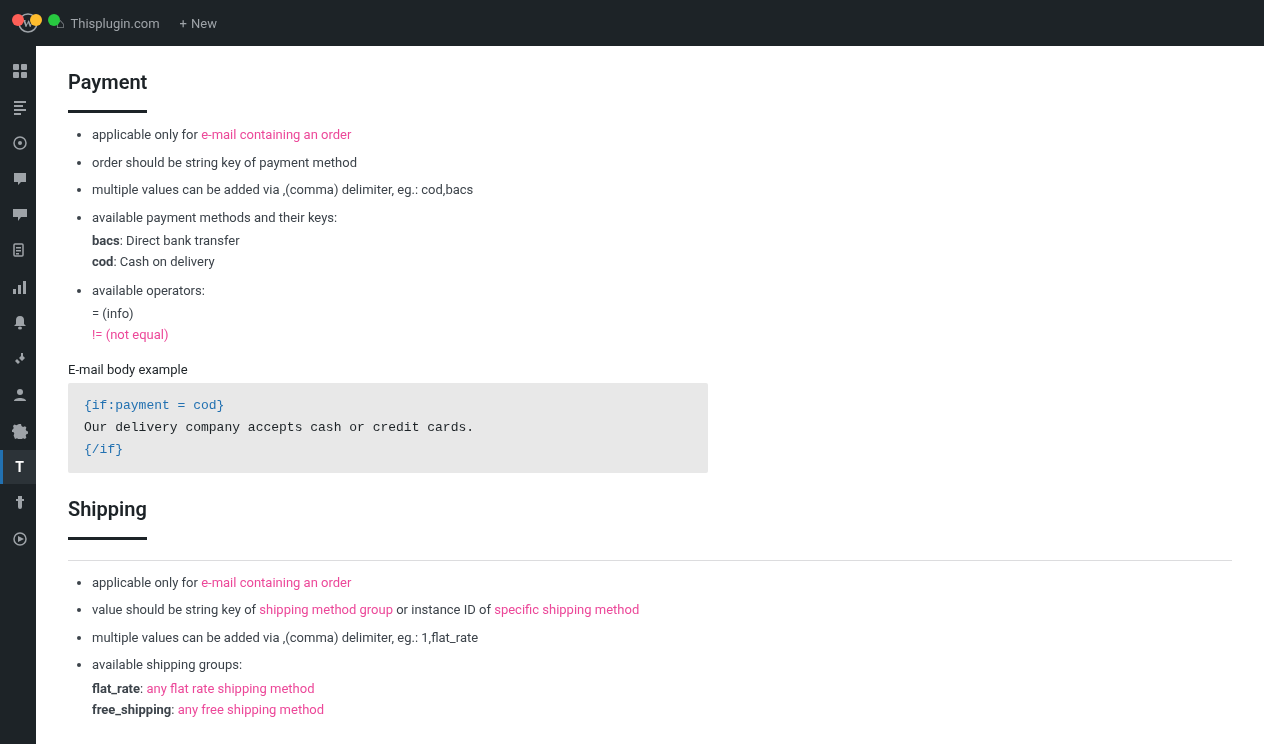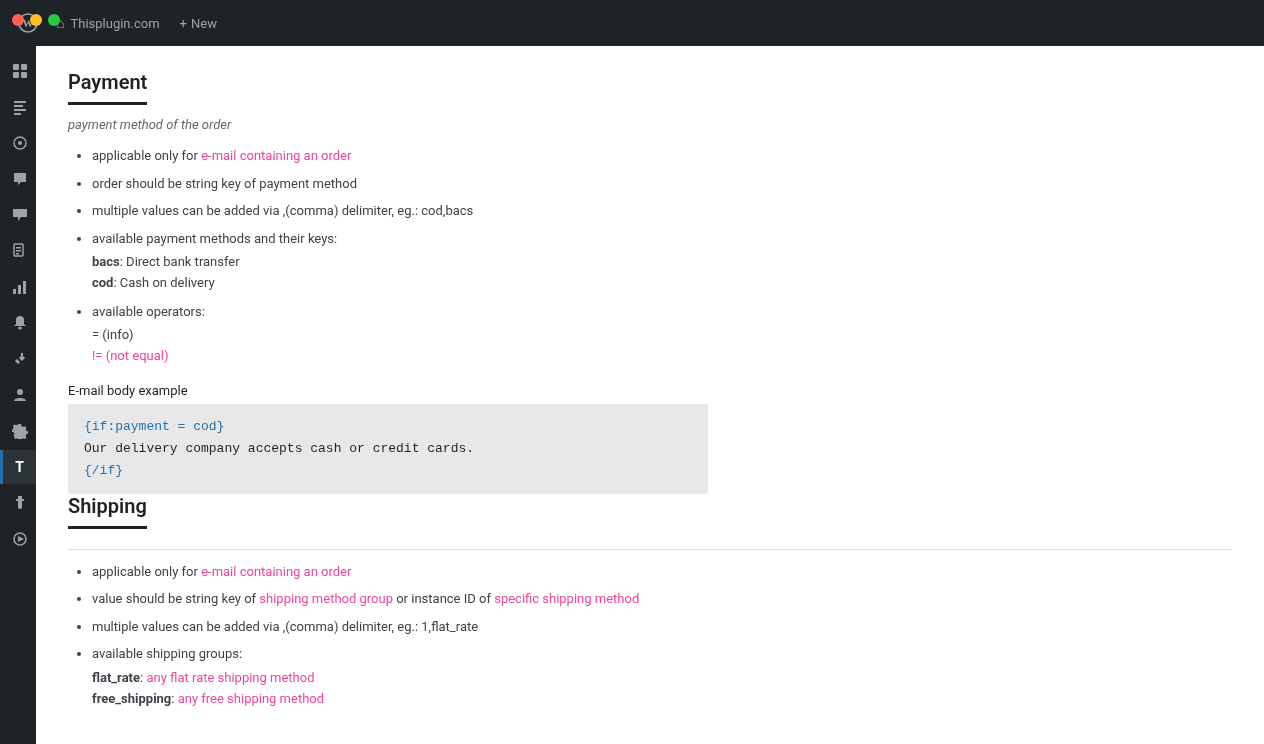--- a/index.html
+++ b/index.html
@@ -109,21 +109,21 @@
       margin: 0;
       padding: 24px 32px;
       min-height: calc(100vh - 46px);
     }
 
     
     .section-title {
       font-size: 20px;
       font-weight: 600;
       color: #1d2327;
-      padding-bottom: 8px;
+      padding-bottom: 16px;
       border-bottom: 3px solid #1d2327;
       margin-bottom: 12px;
       display: inline-block;
     }
 
     .section-subtitle {
       color: #646970;
       font-size: 13px;
       margin-bottom: 14px;
       font-style: italic;
@@ -159,20 +159,21 @@
       margin-bottom: 6px;
     }
     .code-block {
       background: #e8e8e8;
       padding: 12px 16px;
       border-radius: 2px;
       font-family: Consolas, Monaco, "Courier New", monospace;
       font-size: 13px;
       color: #1d2327;
       max-width: 640px;
+      margin-bottom: 24px;
       line-height: 1.7;
     }
 
     .section-divider {
       border: none;
       border-top: 1px solid #dcdcde;
       margin: 8px 0 12px 0;
     }
 
     .code-blue { color: #2271b1; }
@@ -292,21 +293,20 @@
         <polygon points="5,4 11,7 5,10"></polygon>
       </svg>
     </div>
   </div>
 
   <div class="main-content">
     <div class="content-area">
 
       <div>
         <h2 class="section-title">Payment</h2>
-        <p class="section-subtitle">payment method of the order</p>
 
         <ul class="doc-list">
           <li>
             applicable only for <a class="link-blue">e-mail containing an order</a>
           </li>
           <li>
             order should be string key of payment method
           </li>
           <li>
             multiple values can be added via ,(comma) delimiter, eg.: cod,bacs

